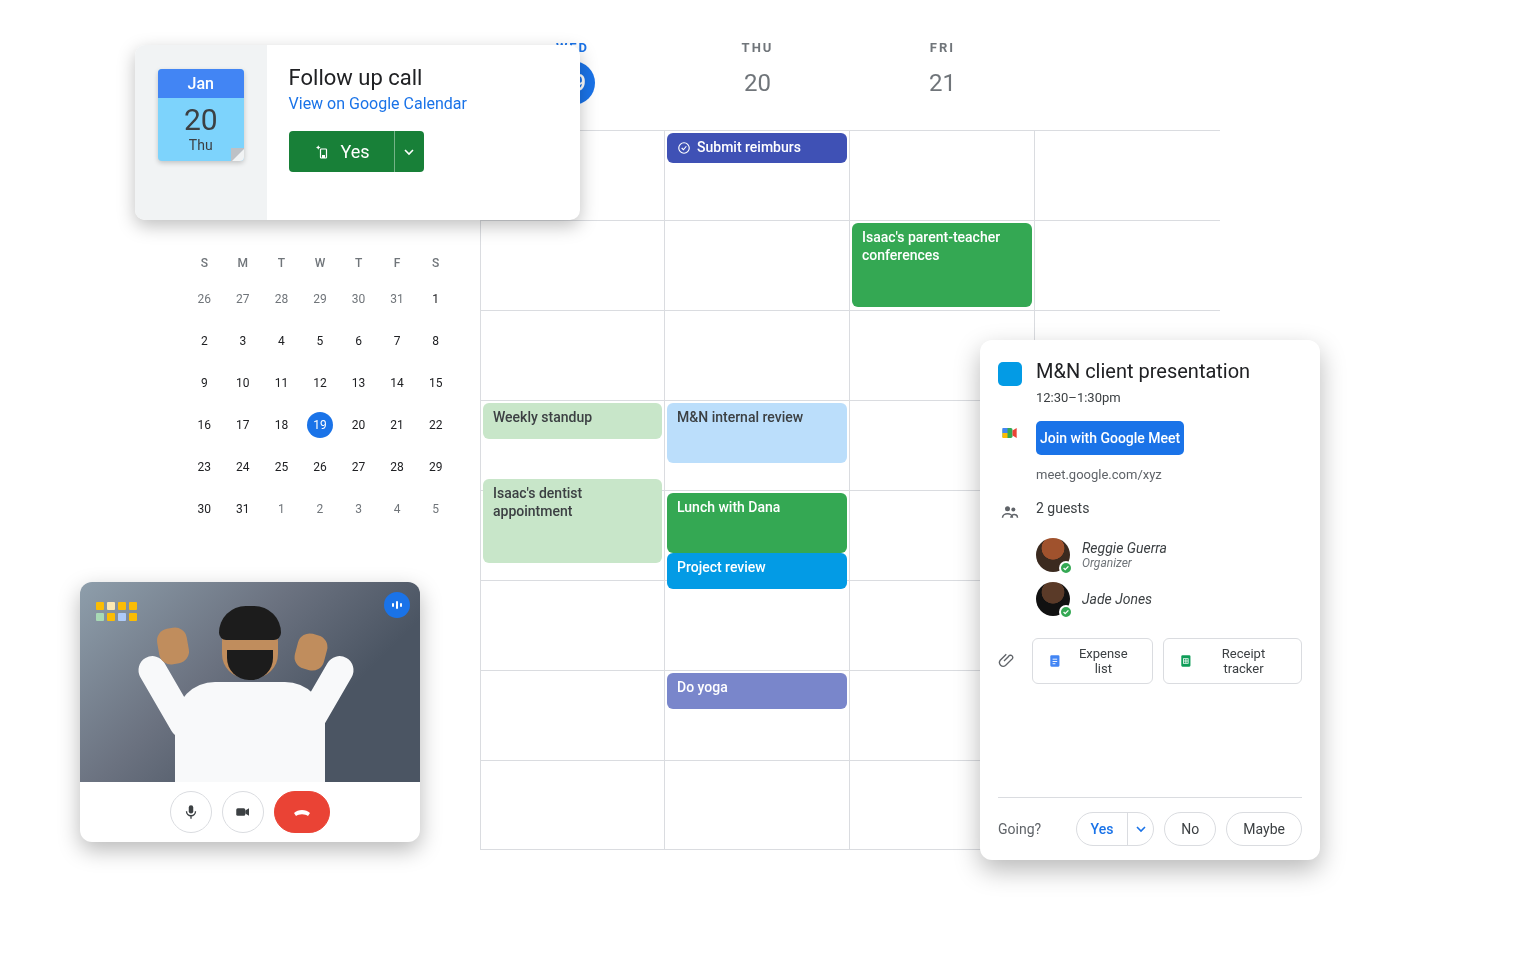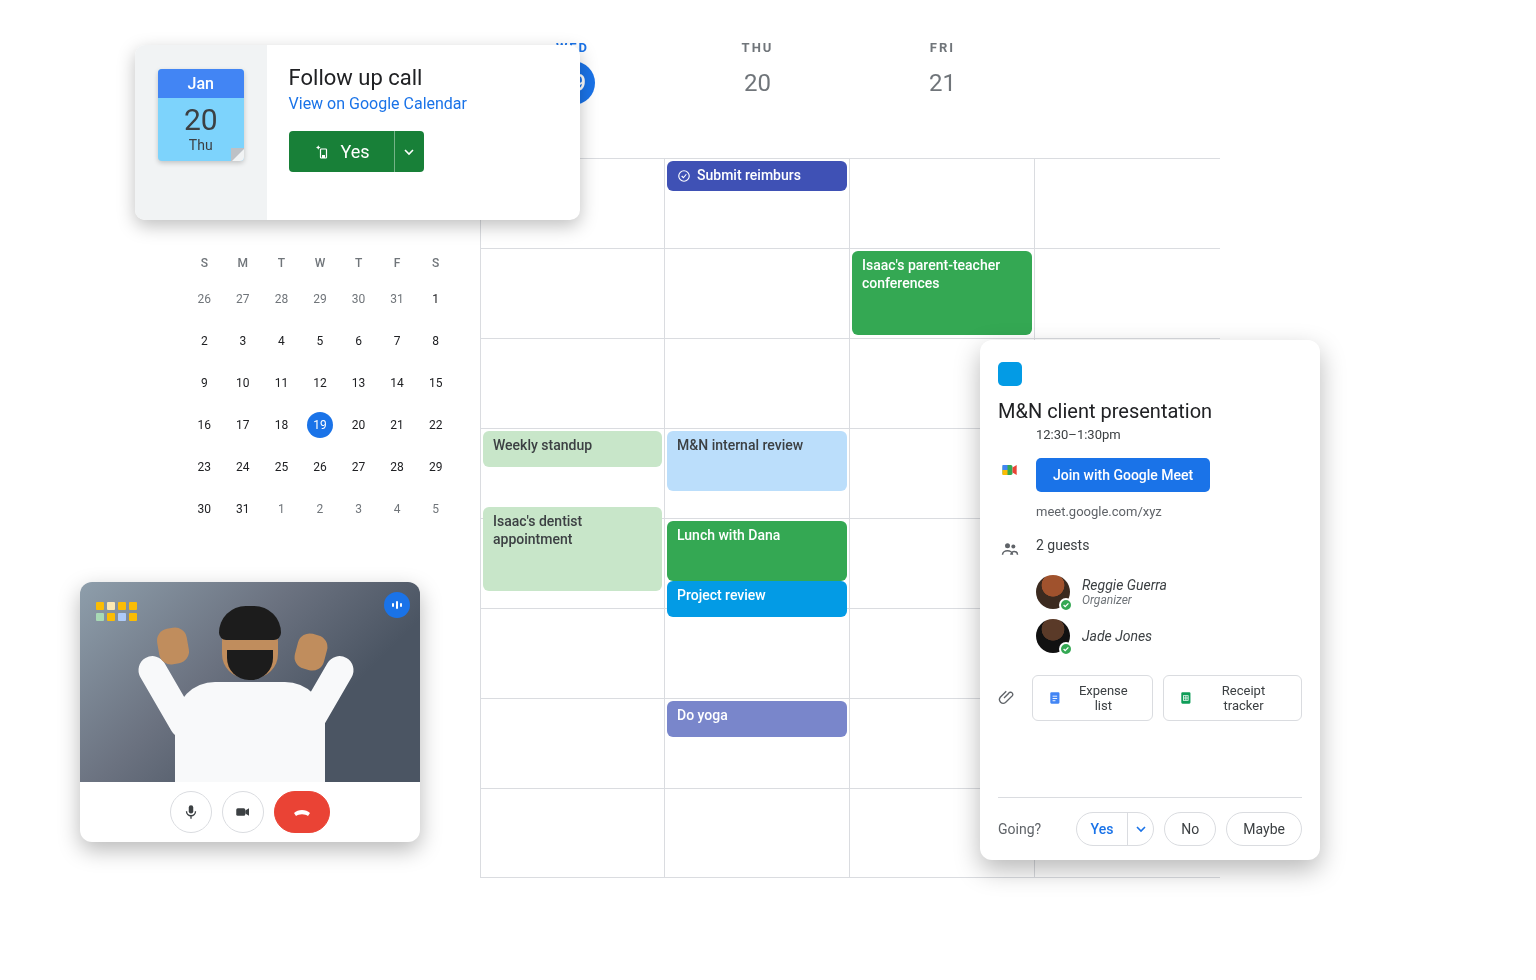--- a/index.html
+++ b/index.html
@@ -20,21 +20,21 @@
   svg{display:block;}
 
   
   .cal-header{position:absolute;left:480px;top:40px;display:flex;gap:0;}
   .cal-header .col{width:185px;text-align:center;}
   .cal-header .dow{font-size:13px;font-weight:700;letter-spacing:2px;color:#70757a;}
   .cal-header .dow.today{color:var(--blue);}
   .cal-header .dnum{margin-top:6px;font-size:24px;color:#70757a;display:inline-flex;align-items:center;justify-content:center;width:44px;height:44px;border-radius:50%;}
   .cal-header .dnum.today{background:var(--blue);color:#fff;font-weight:500;}
 
-  .grid{position:absolute;left:480px;top:130px;width:740px;height:720px;margin-top:28px;}
+  .grid{position:absolute;left:480px;top:130px;width:740px;height:720px;}
   .grid .row{display:flex;height:90px;border-top:1px solid var(--gray-lt);}
   .grid .row:last-child{border-bottom:1px solid var(--gray-lt);}
   .grid .cell{width:185px;border-right:1px solid var(--gray-lt);position:relative;}
   .grid .cell:first-child{border-left:1px solid var(--gray-lt);}
   .grid .cell.last{border-right:none;}
 
   .ev{position:absolute;left:2px;right:2px;top:2px;border-radius:6px;padding:6px 10px;font-size:14px;font-weight:500;color:#fff;line-height:1.25;overflow:hidden;}
   .ev.chip{height:30px;display:flex;align-items:center;gap:6px;}
   .ev.pale{color:#3c4043;font-weight:500;}
   .ev.tall{height:84px;}
@@ -86,27 +86,27 @@
   .sil .torso{position:absolute;left:50%;bottom:0;transform:translateX(-50%);width:150px;height:100px;background:#f8f9fa;border-radius:40px 40px 0 0;}
   .sil .arm-l,.sil .arm-r{position:absolute;bottom:40px;width:28px;height:90px;background:#f8f9fa;}
   .sil .arm-l{left:14px;transform:rotate(-30deg);border-radius:14px;}
   .sil .arm-r{right:22px;transform:rotate(30deg);border-radius:14px;}
   .sil .hand-l,.sil .hand-r{position:absolute;width:30px;height:36px;background:#c08d5d;border-radius:12px;}
   .sil .hand-l{left:18px;top:36px;transform:rotate(-10deg);}
   .sil .hand-r{right:34px;top:42px;transform:rotate(15deg);}
 
   
   .detail{position:absolute;left:980px;top:340px;width:340px;height:520px;background:#fff;border-radius:12px;box-shadow:0 10px 26px rgba(0,0,0,.28);padding:20px 18px 14px 18px;display:flex;flex-direction:column;}
-  .detail .row1{display:flex;gap:14px;flex-direction:column;}
+  .detail .row1{display:flex;gap:14px;}
   .detail .swatch{width:24px;height:24px;border-radius:5px;background:var(--sky);margin-top:2px;flex-shrink:0;}
   .detail .ttl{font-size:20px;color:#202124;line-height:1.15;}
   .detail .time{font-size:13px;color:#3c4043;margin-left:38px;margin-top:4px;margin-bottom:16px;}
   .detail .line{display:flex;gap:14px;align-items:flex-start;margin-bottom:6px;}
   .detail .line .ic{width:24px;display:flex;justify-content:center;padding-top:2px;color:#5f6368;flex-shrink:0;}
-  .detail .jbtn{background:var(--blue);color:#fff;border:none;border-radius:5px;padding:9px 17px;font-size:14px;font-weight:500;cursor:pointer;}
+  .detail .jbtn{background:var(--blue);color:#fff;border:none;border-radius:5px;padding:9px 4px;font-size:14px;font-weight:500;cursor:pointer;}
   .detail .murl{font-size:13px;color:#5f6368;margin-left:38px;margin-top:6px;margin-bottom:18px;}
   .detail .gcount{font-size:14px;color:#3c4043;}
   .detail .guest{display:flex;align-items:center;gap:12px;margin-left:38px;margin-top:10px;font-style:italic;}
   .detail .av{width:34px;height:34px;border-radius:50%;position:relative;flex-shrink:0;}
   .detail .av .badge{position:absolute;right:-3px;bottom:-3px;width:14px;height:14px;border-radius:50%;background:#34a853;border:2px solid #fff;display:flex;align-items:center;justify-content:center;}
   .detail .gname{font-size:14px;color:#3c4043;}
   .detail .grole{font-size:12px;color:#70757a;}
   .detail .attach{display:flex;gap:10px;margin-left:0;margin-top:22px;align-items:center;}
   .detail .pill{border:1px solid var(--gray-lt);border-radius:6px;padding:7px 15px;font-size:13px;color:#3c4043;display:flex;align-items:center;gap:8px;cursor:pointer;background:#fff;}
   .detail .footer{margin-top:auto;border-top:1px solid var(--gray-lt);padding-top:14px;display:flex;align-items:center;gap:10px;}

